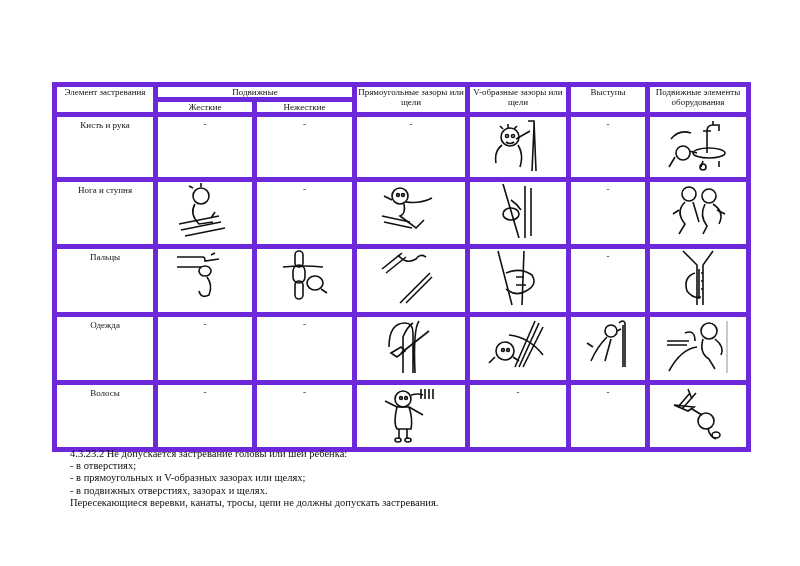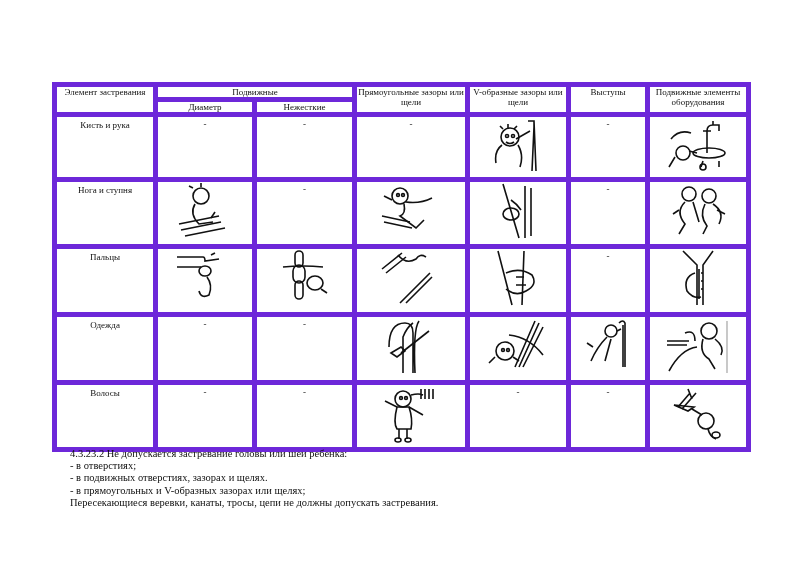--- a/index.html
+++ b/index.html
@@ -33,21 +33,21 @@
   <tbody>
       <tr style="height:11px">
     <th class="hdr" rowspan="2">Элемент застревания</th>
     <th class="hdr" colspan="2">Подвижные</th>
     <th class="hdr" rowspan="2">Прямоугольные зазоры или щели</th>
     <th class="hdr" rowspan="2">V-образные зазоры или щели</th>
     <th class="hdr" rowspan="2">Выступы</th>
     <th class="hdr" rowspan="2">Подвижные элементы оборудования</th>
   </tr>
   <tr style="height:11px">
-    <th class="hdr">Диаметр</th>
+    <th class="hdr">Жесткие</th>
     <th class="hdr">Нежесткие</th>
   </tr>
 
   <tr style="height:65px">
     <td class="rowlabel">Кисть и рука</td>
     <td>
           <span class="dash">-</span>
         </td>
     <td>
           <span class="dash">-</span>
@@ -291,16 +291,16 @@
             </svg>
           </div>
         </td>
   </tr>
 </tbody>
   </table>
 
 <div class="text">
   <div>4.3.23.2 Не допускается застревание головы или шеи ребенка:</div>
   <div>- в отверстиях;</div>
+  <div>- в прямоугольных и V-образных зазорах или щелях;</div>
   <div>- в подвижных отверстиях, зазорах и щелях.</div>
-  <div>- в прямоугольных и V-образных зазорах или щелях;</div>
   <div>Пересекающиеся веревки, канаты, тросы, цепи не должны допускать застревания.</div>
 </div>
 
 </body></html>

